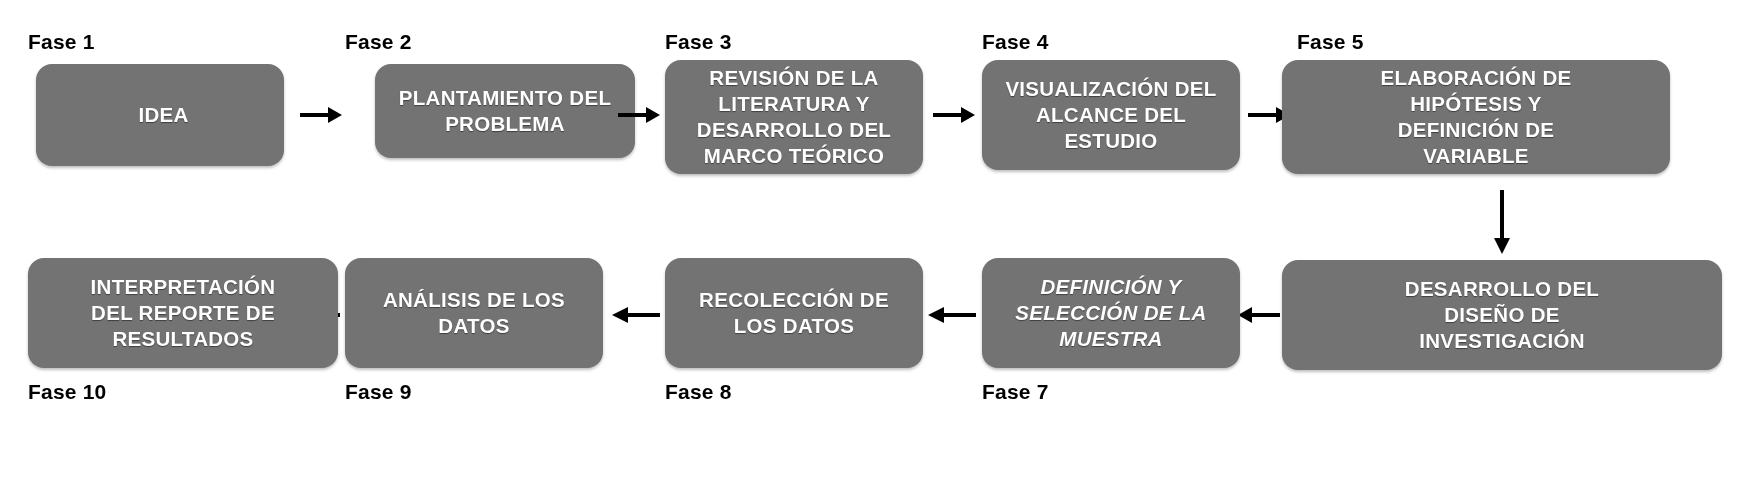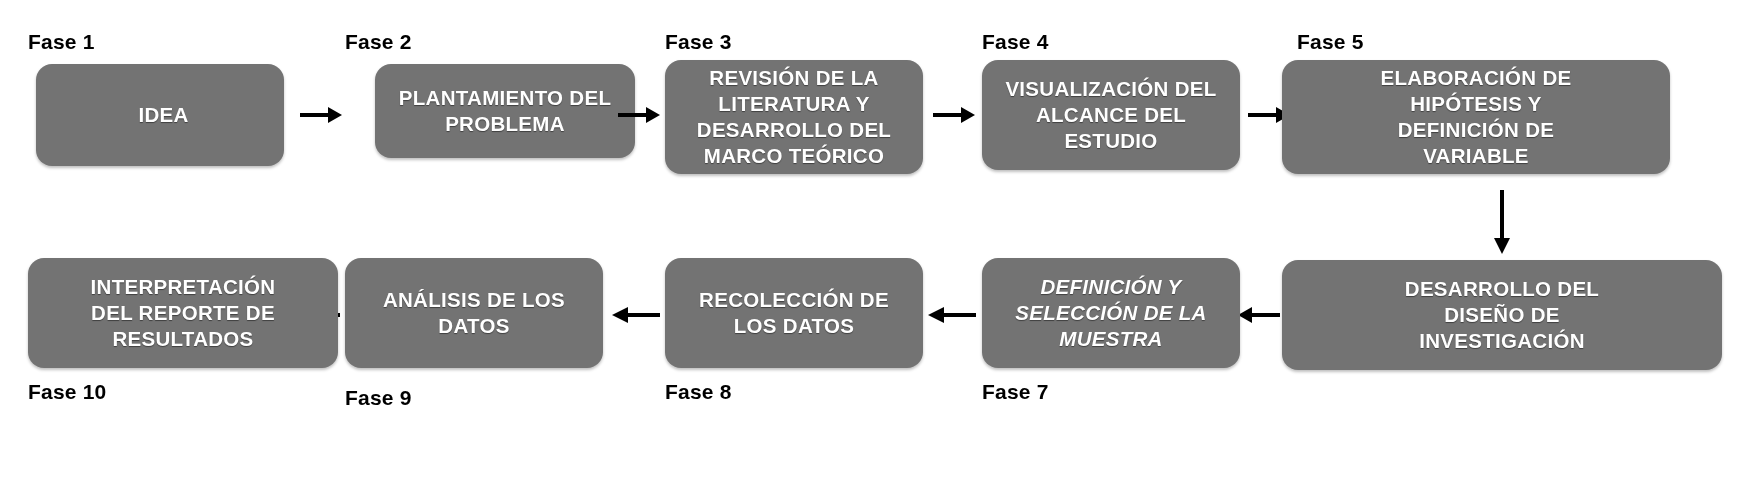--- a/index.html
+++ b/index.html
@@ -166,21 +166,21 @@
 
   <svg class="arrow-h" style="left:612px; top:305px; width:48px;" viewBox="0 0 48 20">
     <line class="arrow-line" x1="48" y1="10" x2="14" y2="10"></line>
     <polygon class="arrow-head" points="16,2 0,10 16,18"></polygon>
   </svg>
 
   <div class="node" style="left:345px; top:258px; width:258px; height:110px;">
     <span class="node-label">ANÁLISIS DE LOS
 DATOS</span>
   </div>
-  <div class="phase-label" style="left:345px; top:380px; width:258px;margin-top:6px;">Fase 9</div>
+  <div class="phase-label" style="left:345px; top:380px; width:258px;">Fase 9</div>
 
   <svg class="arrow-h" style="left:292px; top:305px; width:48px;" viewBox="0 0 48 20">
     <line class="arrow-line" x1="48" y1="10" x2="14" y2="10"></line>
     <polygon class="arrow-head" points="16,2 0,10 16,18"></polygon>
   </svg>
 
   <div class="node" style="left:28px; top:258px; width:310px; height:110px;">
     <span class="node-label">INTERPRETACIÓN
 DEL REPORTE DE
 RESULTADOS</span>

